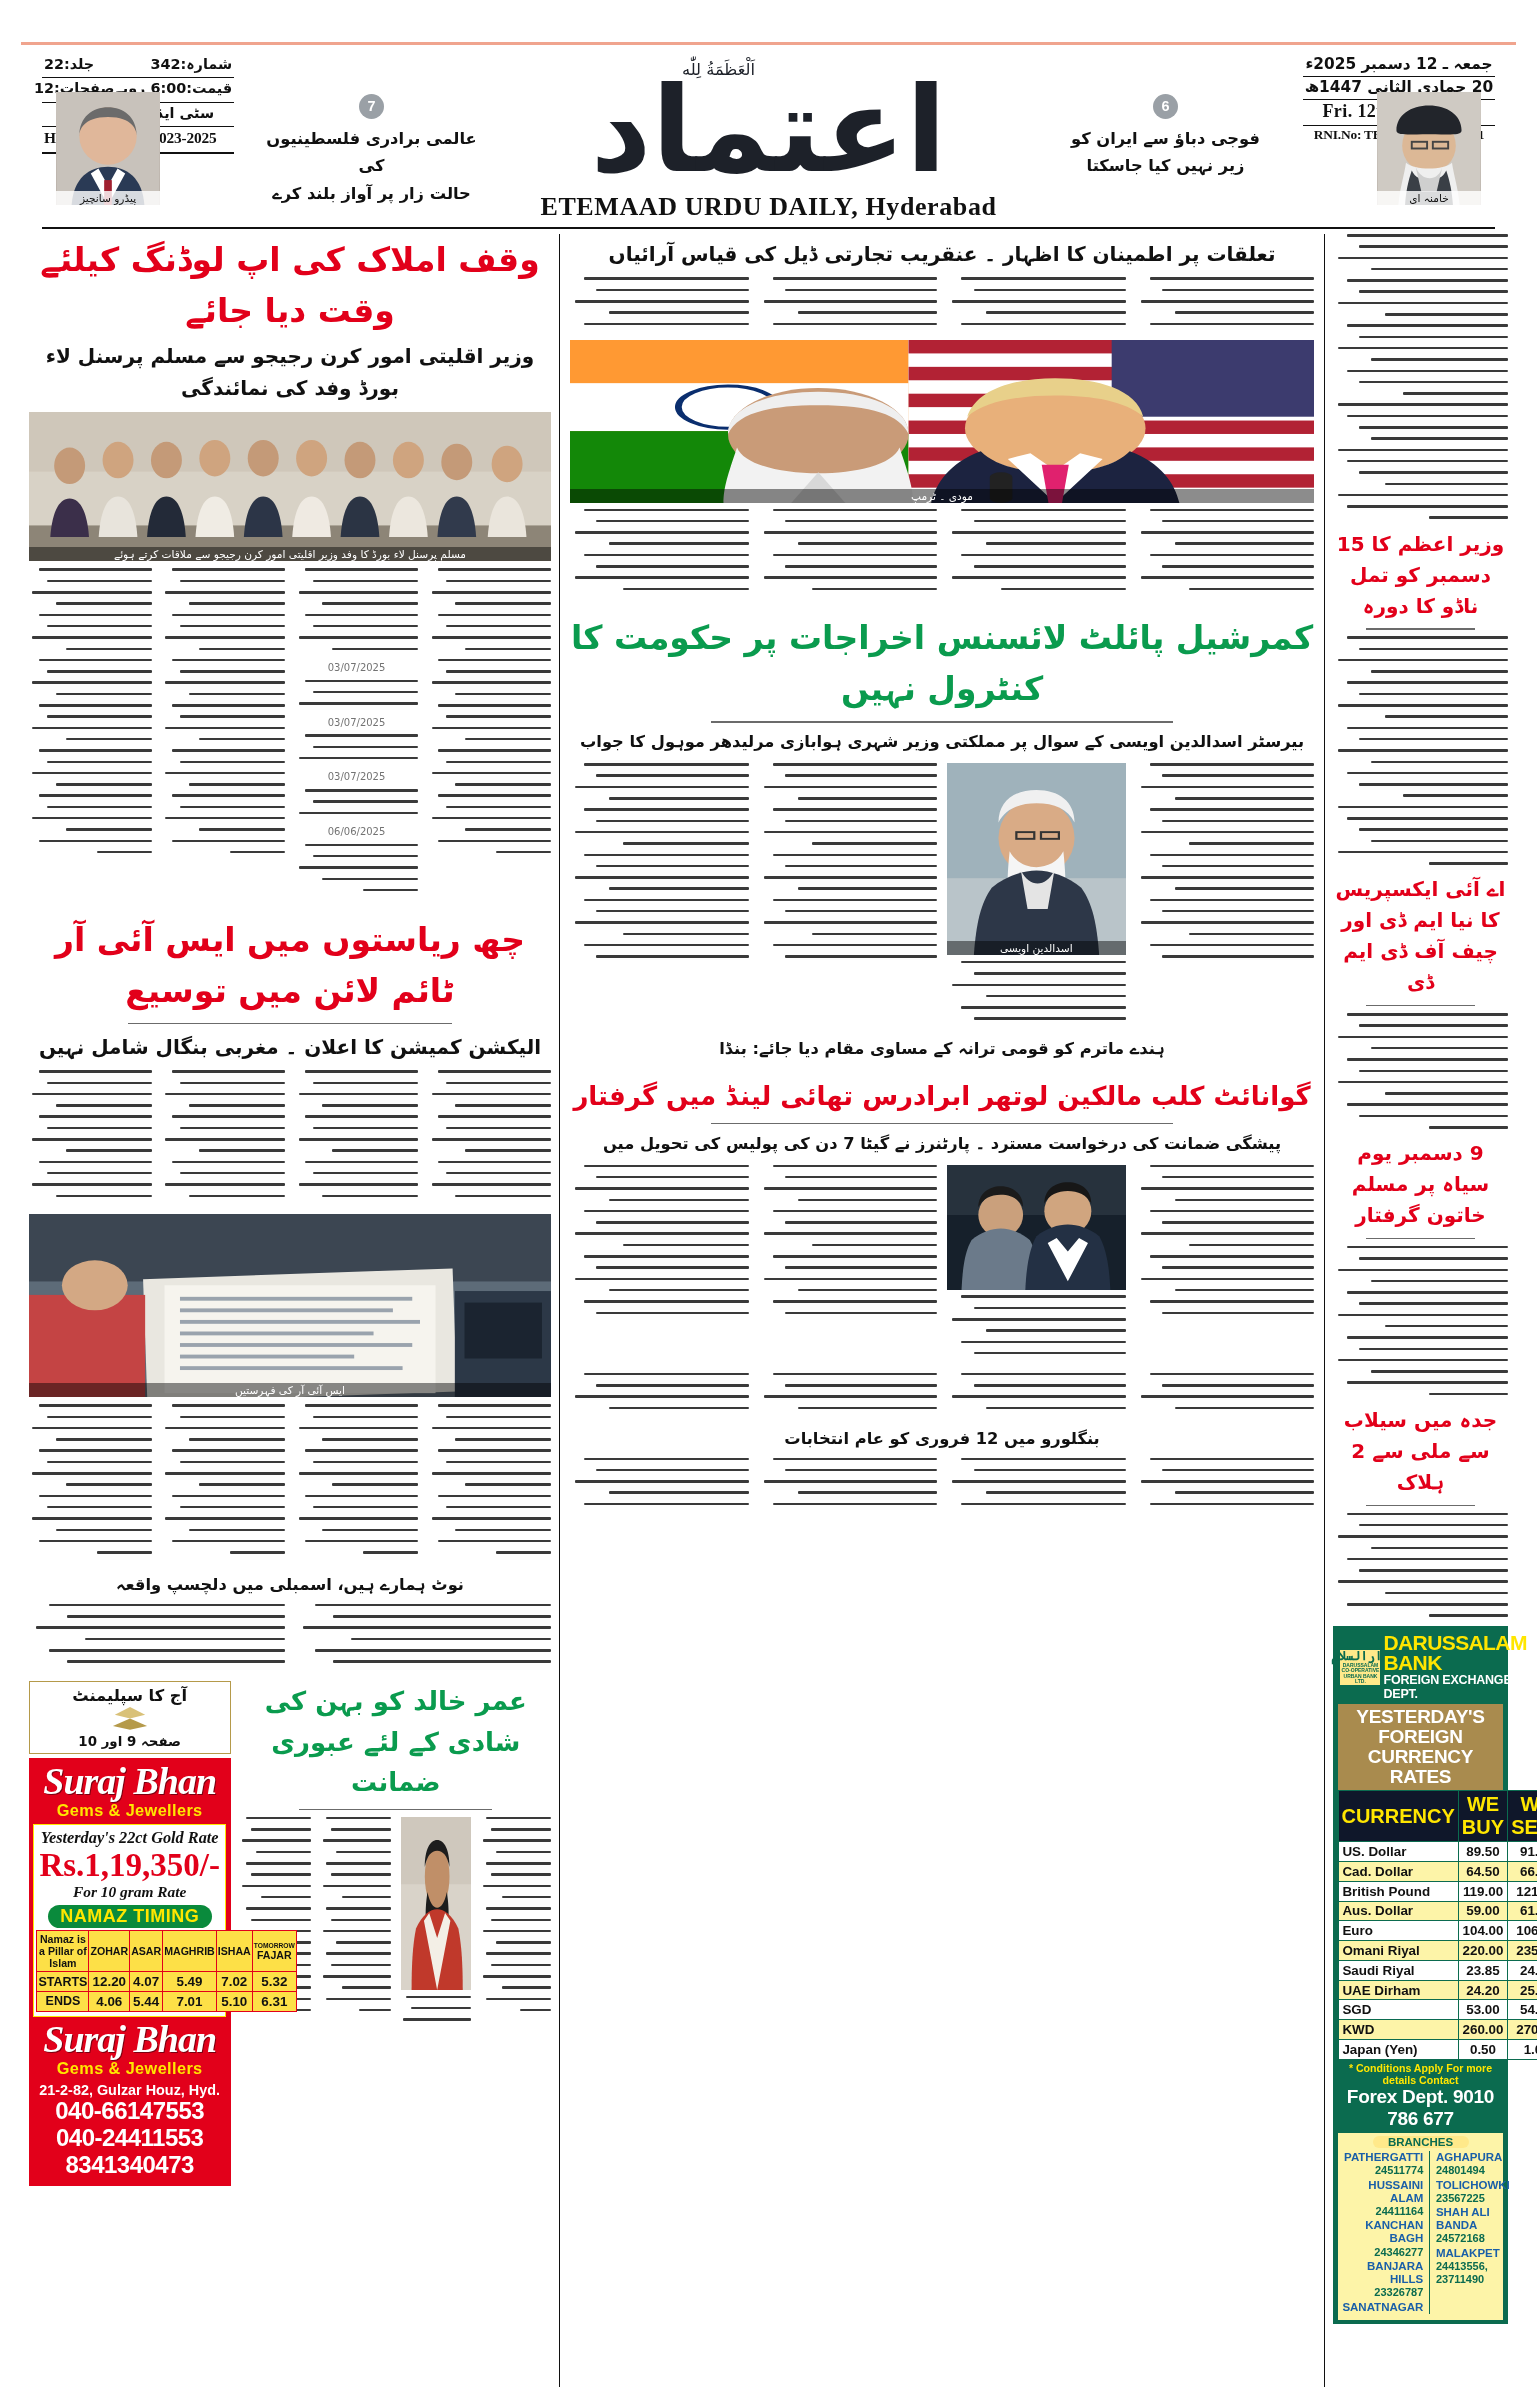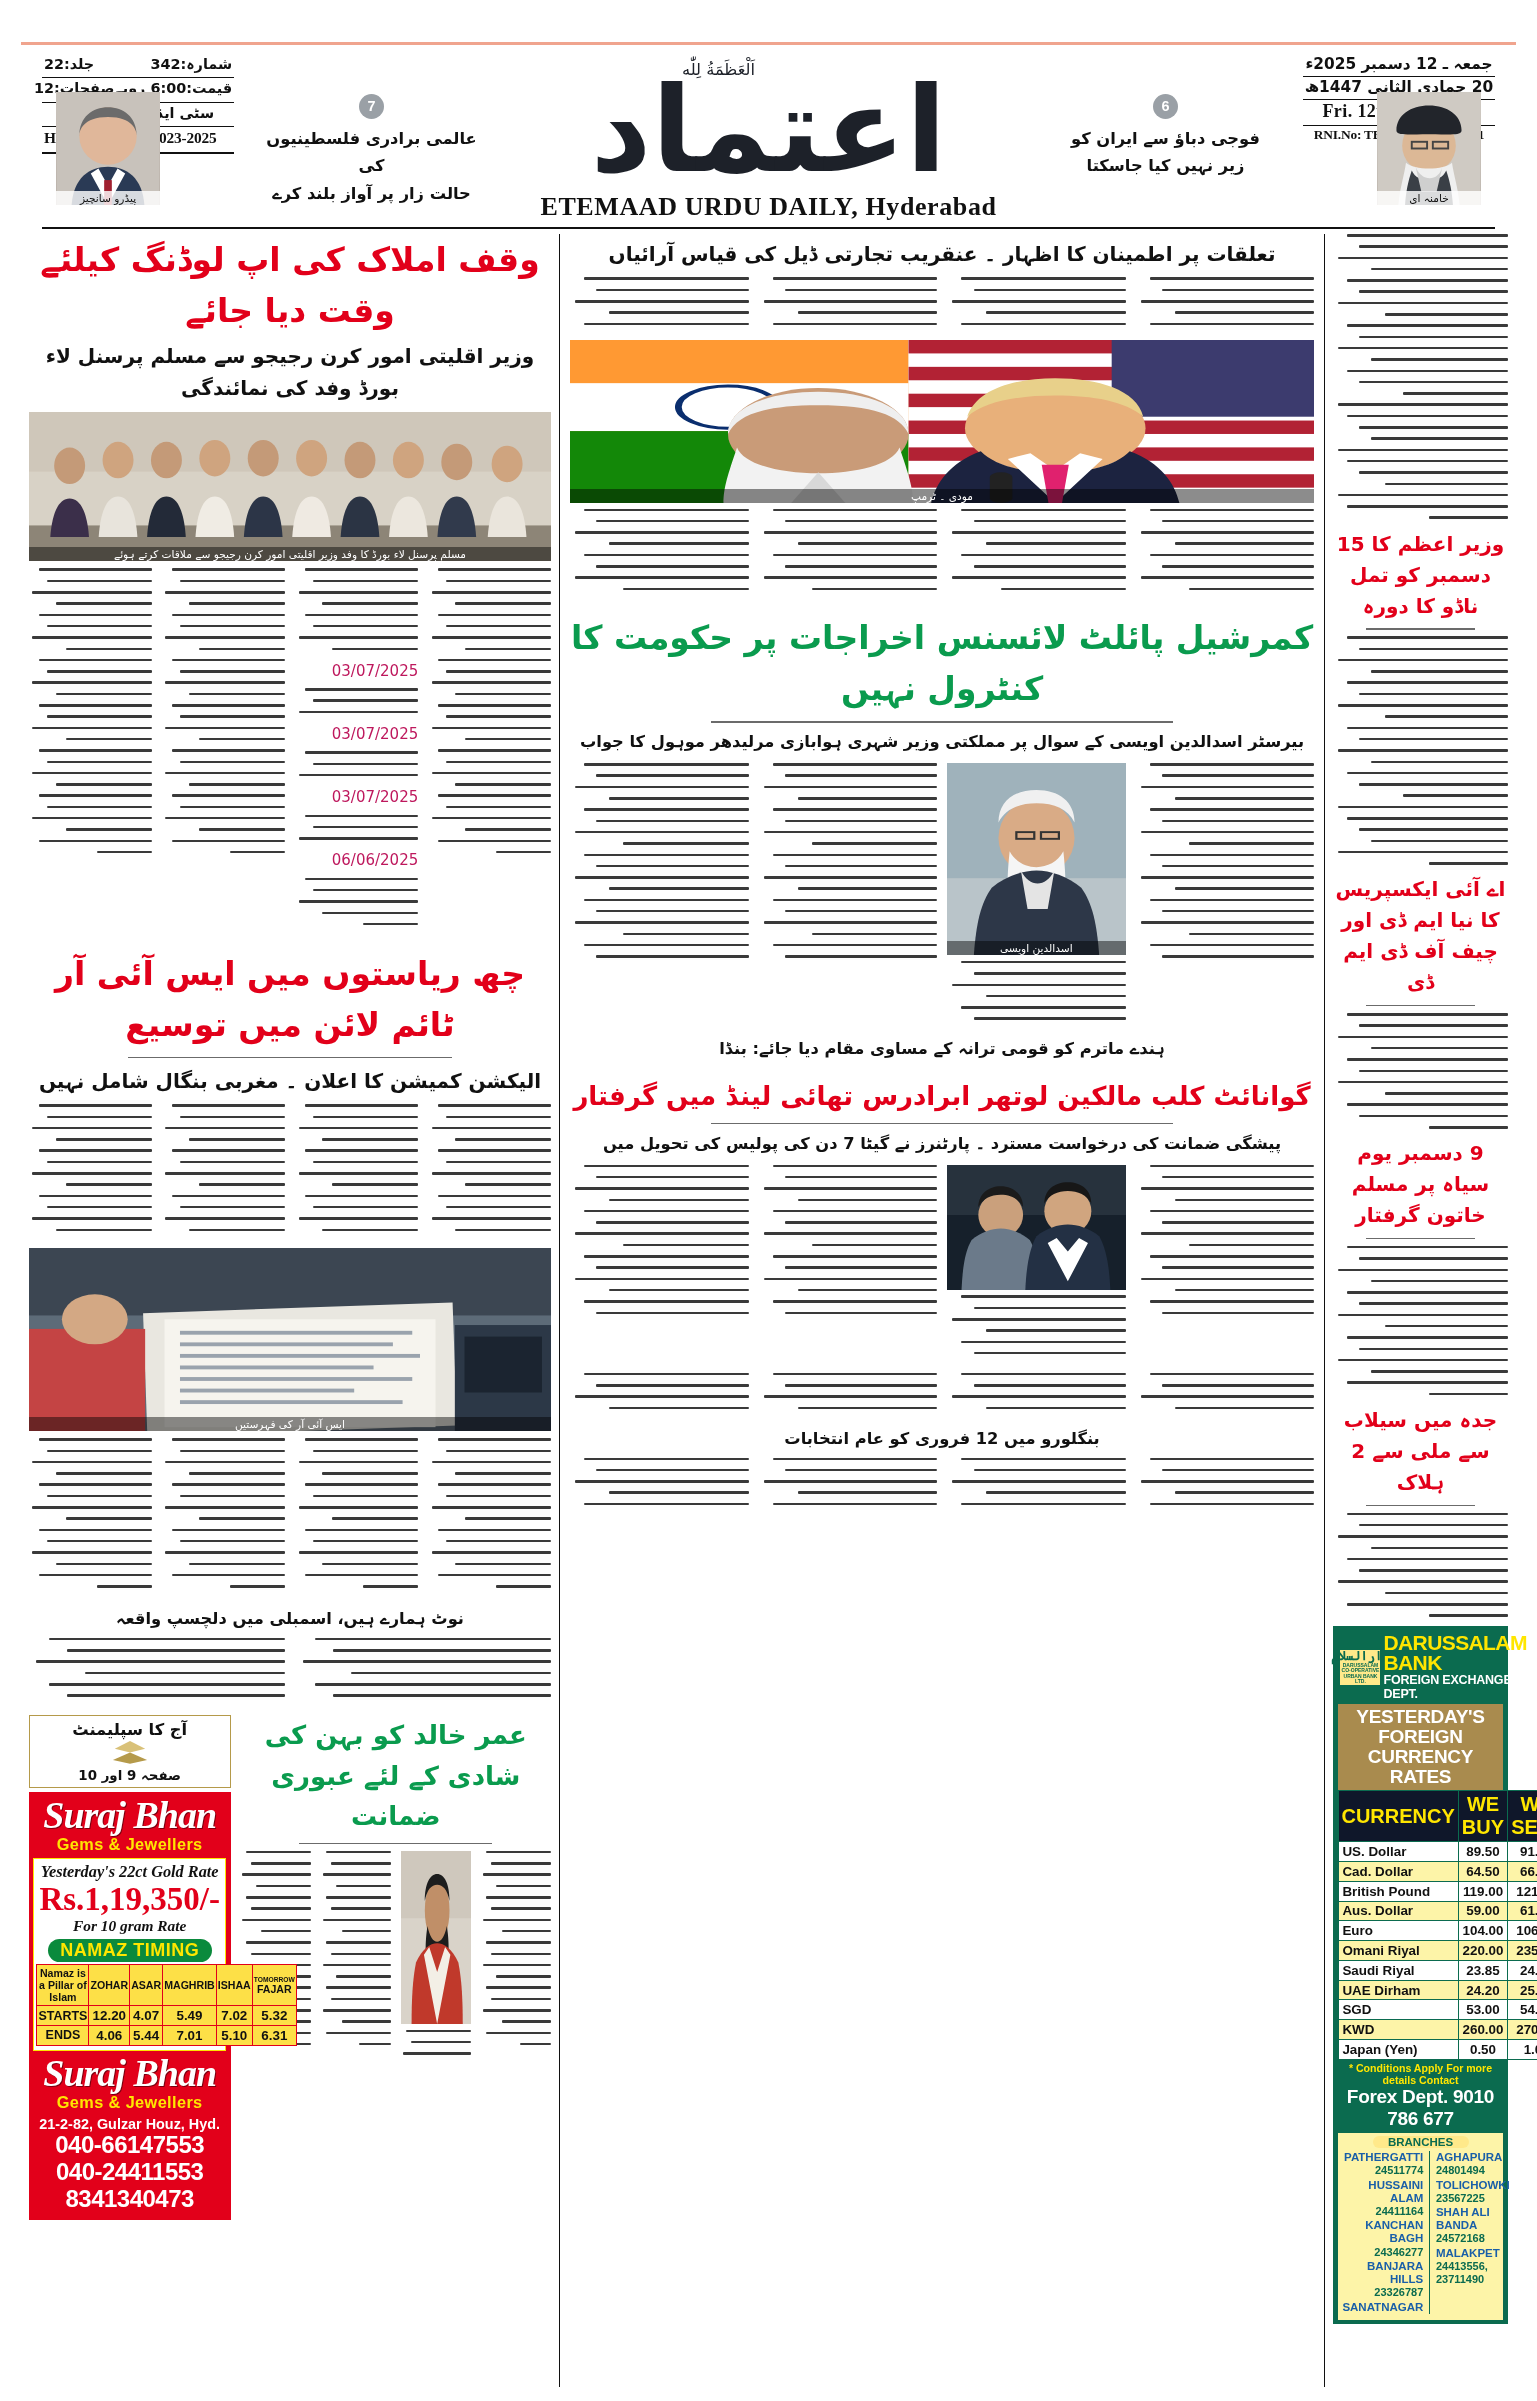--- a/index.html
+++ b/index.html
@@ -269,21 +269,21 @@
   .fx-br-grid { display: flex; gap: 5.8px; }
   .fx-br-grid > div { flex: 1; }
   .fx-br-grid .r { text-align: right; }
   .fx-br-grid .l { text-align: left; border-left: 1px solid #0b6b4f; padding-left: 5.8px; }
   .br-name { color: #1a5fa8; font-size: 11.5px; font-weight: 700; line-height: 1.15;}
   .br-num  { color: #0b6b4f; font-size: 11px; font-weight: 700; line-height: 1.2; margin-bottom: 1px;}
 
   
   .mt4{margin-top:3.8px}.mt6{margin-top:5.8px}.mt8{margin-top:7.7px}.mt10{margin-top:9.6px}
   .mt14{margin-top:13.4px}
-  .urdu-note { direction: rtl; font-size: 15px; color:#be185d; line-height:1.7;}
+  .urdu-note { direction: rtl; font-size: 10px; text-align: center; color:#737373; line-height:1.7;}
 </style>
 </head>
 <body>
 
 <div class="page">
 
   <div class="top-rule"></div>
 
   <div class="masthead">
 

